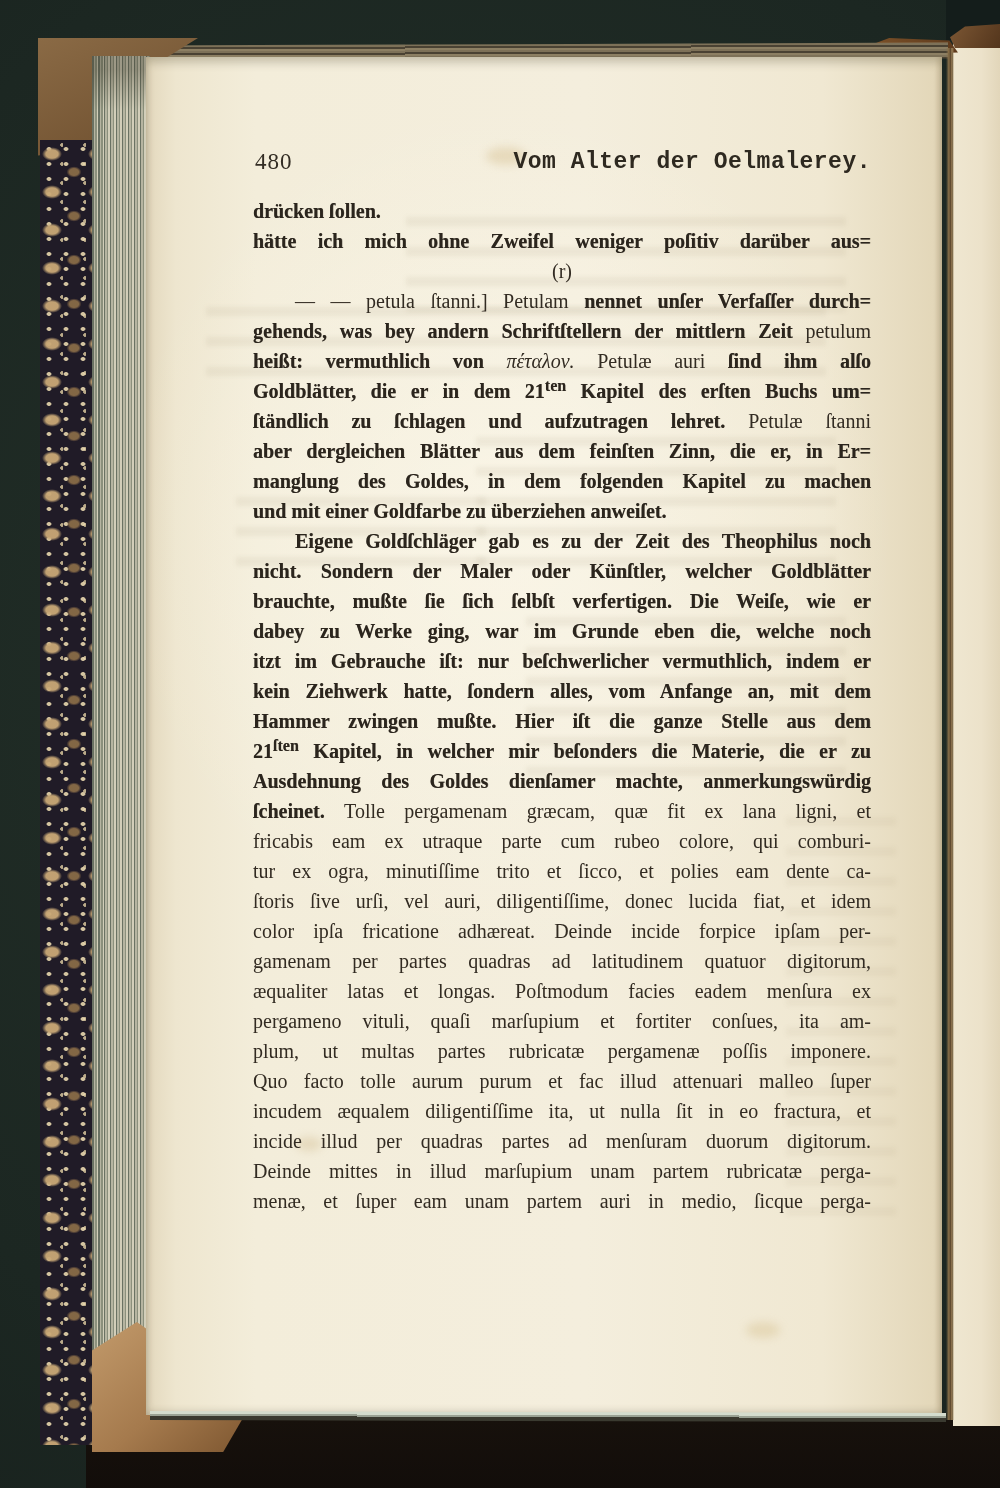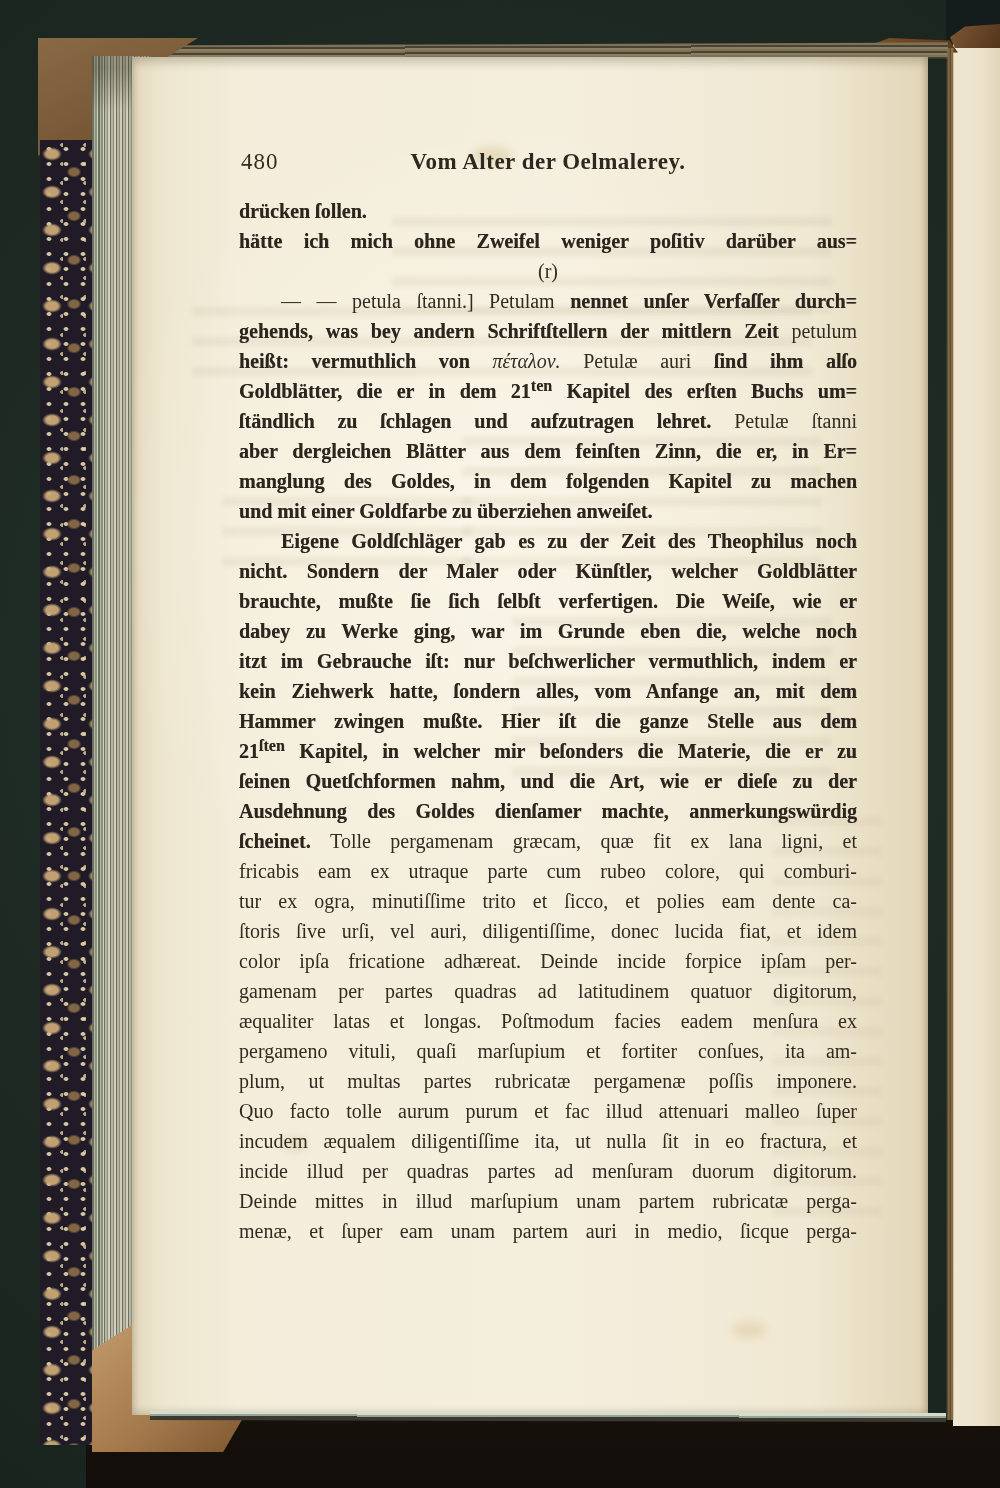--- a/index.html
+++ b/index.html
@@ -65,42 +65,42 @@
     position:absolute;left:950px;top:24px;width:50px;height:24px;
     background:linear-gradient(120deg,#7c5734,#53351c);
     clip-path:polygon(0 55%,30% 10%,100% 0,100% 100%,10% 100%);
   }
   .leather-scrap-top{
     position:absolute;left:872px;top:38px;width:86px;height:16px;
     background:linear-gradient(100deg,#7a5028,#5e3a1c);
     clip-path:polygon(0 40%,20% 0,90% 15%,100% 90%,45% 100%,8% 85%);
   }
   .page{
-    position:absolute;left:132px;top:57px;width:796px;height:1358px;
+    position:absolute;left:146px;top:57px;width:796px;height:1358px;
     background:
       radial-gradient(70% 45% at 45% 35%, rgba(255,252,240,.5) 0%, transparent 70%),
       linear-gradient(90deg,#e3d8bd 0,#eee6cf 30px,#f3edda 110px,#f4eedd 55%,#f0e8d2 85%,#e3d7b9 99%,#d8c9a8 100%);
     box-shadow:inset 0 6px 9px rgba(80,70,45,.25), inset 0 -4px 7px rgba(80,70,45,.2);
   }
   .gutter-line{
     position:absolute;left:946px;top:48px;width:8px;height:1372px;
     background:linear-gradient(90deg,rgba(120,95,60,.0) 0,#8a7049 35%,#5c472d 55%,#9c815a 75%,rgba(150,125,85,.15) 100%);
   }
   
   .ghost{
     position:absolute;filter:blur(2.5px);opacity:.55;
     background:repeating-linear-gradient(180deg, rgba(130,112,80,.16) 0 9px, transparent 9px 30px);
   }
   .fox{position:absolute;border-radius:50%;filter:blur(4px);}
   
   .folio-row{position:absolute;left:107px;top:92px;width:618px;height:30px;}
   .folio{position:absolute;left:2px;top:0;font-size:23px;color:#332d24;letter-spacing:1px;}
   .running-header{
-    position:absolute;left:0;top:0;width:100%;text-align:center;
-    font-weight:700;font-size:23px;color:#2e2920;letter-spacing:.5px;
+    position:absolute;left:0;top:0;width:100%;text-align:right;
+    font-weight:700;font-size:23px;color:#2e2920;letter-spacing:.5px;font-family:Liberation Mono, monospace;
   }
   .body-text{position:absolute;left:107px;top:139px;width:618px;color:#2e2820;}
   .line{
     height:30px;line-height:30px;font-size:20px;
     text-align:justify;text-align-last:justify;white-space:nowrap;
   }
   .line.last{text-align-last:left;}
   .line.center{text-align:center;text-align-last:center;}
   .para.indent .line:first-child{text-indent:42px;}
   .fraktur{font-weight:700;color:#2b251d;text-shadow:.3px 0 0 rgba(43,37,29,.55);}
@@ -162,21 +162,20 @@
         </div>
         <div class="para indent">
           <div class="line"><span class="fraktur">Eigene Goldſchläger gab es zu der Zeit des Theophilus noch</span></div>
           <div class="line"><span class="fraktur">nicht. Sondern der Maler oder Künſtler, welcher Goldblätter</span></div>
           <div class="line"><span class="fraktur">brauchte, mußte ſie ſich ſelbſt verfertigen. Die Weiſe, wie er</span></div>
           <div class="line"><span class="fraktur">dabey zu Werke ging, war im Grunde eben die, welche noch</span></div>
           <div class="line"><span class="fraktur">itzt im Gebrauche iſt: nur beſchwerlicher vermuthlich, indem er</span></div>
           <div class="line"><span class="fraktur">kein Ziehwerk hatte, ſondern alles, vom Anfange an, mit dem</span></div>
           <div class="line"><span class="fraktur">Hammer zwingen mußte. Hier iſt die ganze Stelle aus dem</span></div>
           <div class="line"><span class="fraktur">21</span><span class="fraktur sup">ſten</span><span class="fraktur"> Kapitel, in welcher mir beſonders die Materie, die er zu</span></div>
-          <div class="line"><span class="fraktur">ſeinen Quetſchformen nahm, und die Art, wie er dieſe zu der</span></div>
           <div class="line"><span class="fraktur">Ausdehnung des Goldes dienſamer machte, anmerkungswürdig</span></div>
           <div class="line"><span class="fraktur">ſcheinet. </span><span class="antiqua">Tolle pergamenam græcam, quæ fit ex lana ligni, et</span></div>
           <div class="line"><span class="antiqua">fricabis eam ex utraque parte cum rubeo colore, qui comburi-</span></div>
           <div class="line"><span class="antiqua">tur ex ogra, minutiſſime trito et ſicco, et polies eam dente ca-</span></div>
           <div class="line"><span class="antiqua">ſtoris ſive urſi, vel auri, diligentiſſime, donec lucida fiat, et idem</span></div>
           <div class="line"><span class="antiqua">color ipſa fricatione adhæreat. Deinde incide forpice ipſam per-</span></div>
           <div class="line"><span class="antiqua">gamenam per partes quadras ad latitudinem quatuor digitorum,</span></div>
           <div class="line"><span class="antiqua">æqualiter latas et longas. Poſtmodum facies eadem menſura ex</span></div>
           <div class="line"><span class="antiqua">pergameno vituli, quaſi marſupium et fortiter conſues, ita am-</span></div>
           <div class="line"><span class="antiqua">plum, ut multas partes rubricatæ pergamenæ poſſis imponere.</span></div>

